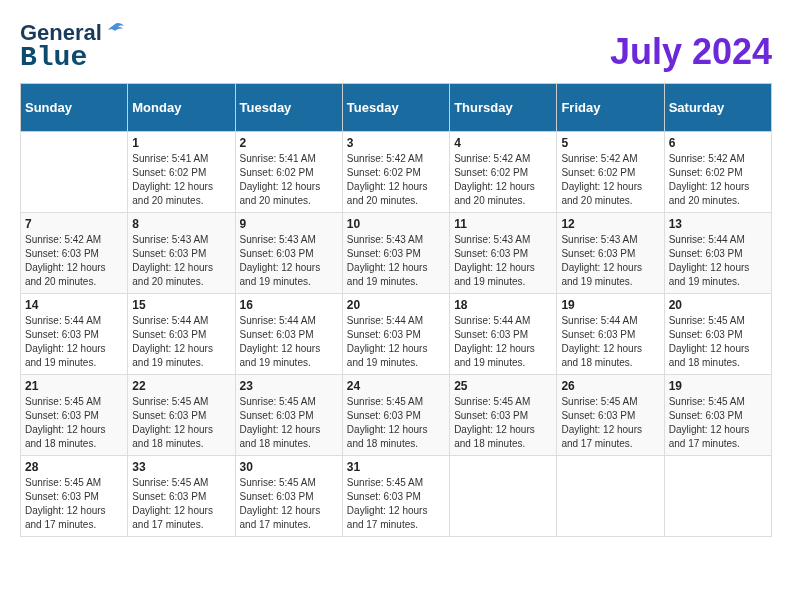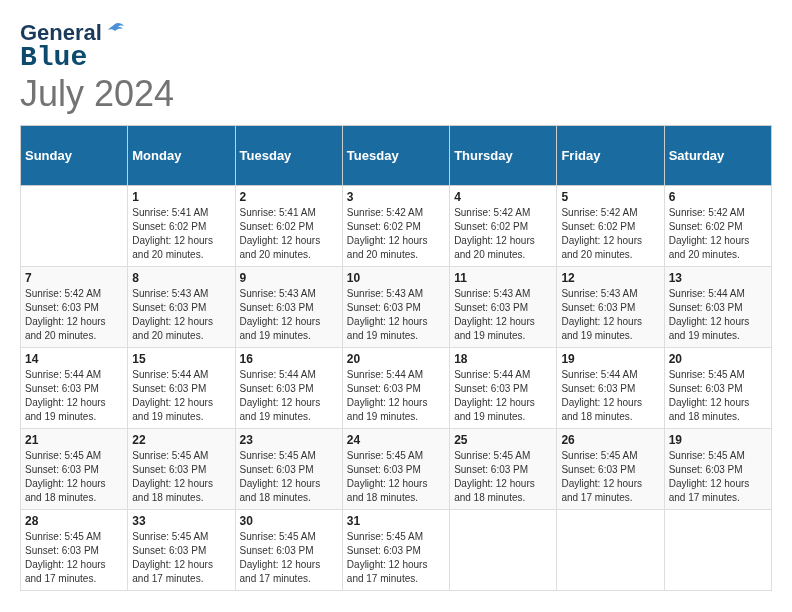--- a/index.html
+++ b/index.html
@@ -6,54 +6,53 @@
     body {
       font-family: Arial, sans-serif;
       background: #fff;
       width: 792px;
       min-height: 612px;
       padding: 20px;
     }
     .header {
       display: flex;
       justify-content: space-between;
-      align-items: flex-start;
+      align-items: flex-end;
       margin-bottom: 10px;
-      flex-direction: column;
     }
     .logo {
       display: flex;
       flex-direction: column;
       align-items: flex-start;
     }
     .title-area {
       text-align: right;
     }
     .month-year {
       font-size: 36px;
-      font-weight: normal;
-      color: #737373;
+      font-weight: bold;
+      color: #6d28d9;
     }
     .location {
       font-size: 16px;
       color: #333;
     }
     table {
       width: 100%;
       border-collapse: collapse;
       table-layout: fixed;
     }
     thead tr {
       background-color: #1a6ba0;
     }
     thead th {
       color: #fff;
       font-size: 13px;
       font-weight: bold;
-      padding: 22px 4px;
+      padding: 16px 4px;
       text-align: left;
       border: 1px solid #ccc;
     }
     tbody tr {
       border-bottom: 1px solid #ccc;
     }
     tbody td {
       vertical-align: top;
       padding: 4px 4px 4px 4px;
       font-size: 10.5px;

